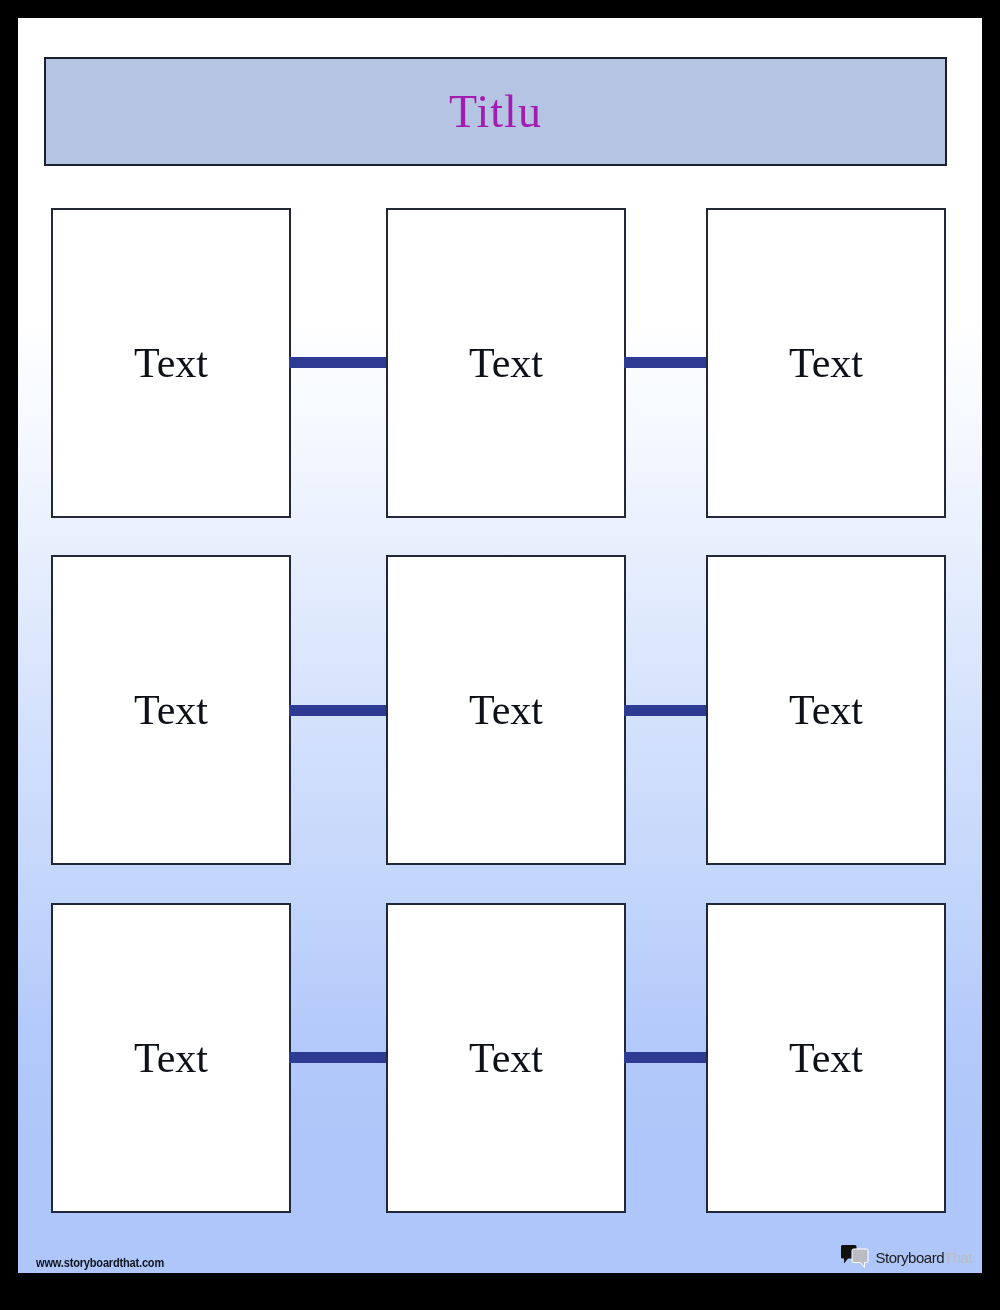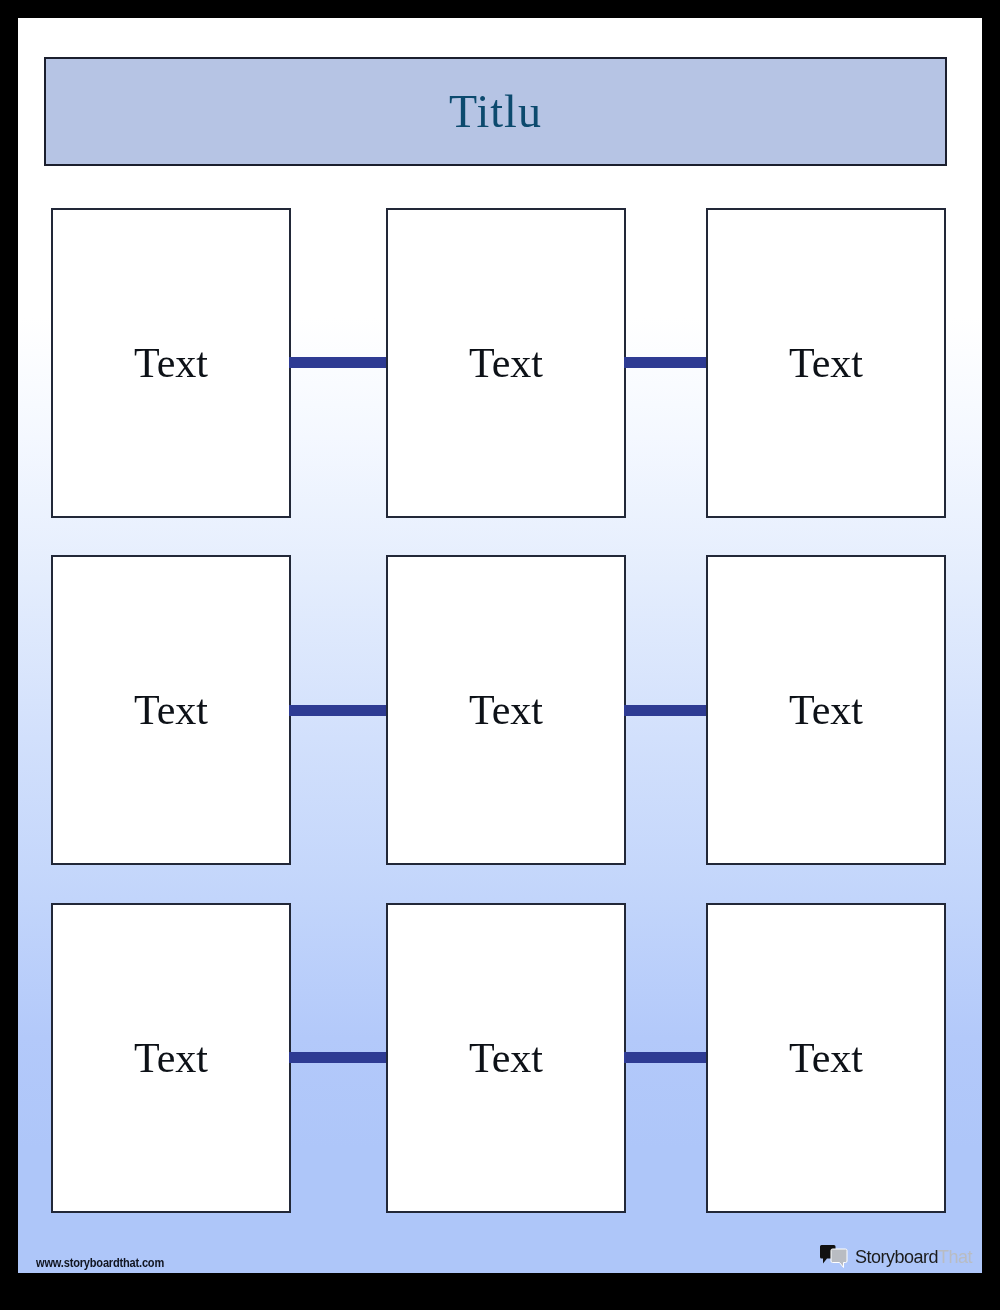--- a/index.html
+++ b/index.html
@@ -55,21 +55,21 @@
     background: #b6c4e4;
     border: 2px solid #1b1f2e;
     box-sizing: border-box;
     display: flex;
     align-items: center;
     justify-content: center;
   }
   .title-text {
     font-family: "Liberation Serif", serif;
     font-size: 46px;
-    color: #0c4a6e;
+    color: #a21caf;
     letter-spacing: 1px;
     line-height: 1;
   }
 
   
   .grid {
     position: absolute;
     left: 0;
     top: 0;
     width: 964px;
@@ -139,21 +139,21 @@
   }
   .logo-bubbles {
     position: relative;
     width: 30px;
     height: 26px;
     flex: none;
   }
   .logo-bubbles svg { display: block; }
   .logo-word {
     font-family: "Liberation Sans", sans-serif;
-    font-size: 18px;
+    font-size: 15px;
     letter-spacing: -0.5px;
     line-height: 1;
     white-space: nowrap;
   }
   .logo-dark { color: #1b1b1b; }
   .logo-light { color: #b9bcc2; }
 </style>
 </head>
 <body>
 

